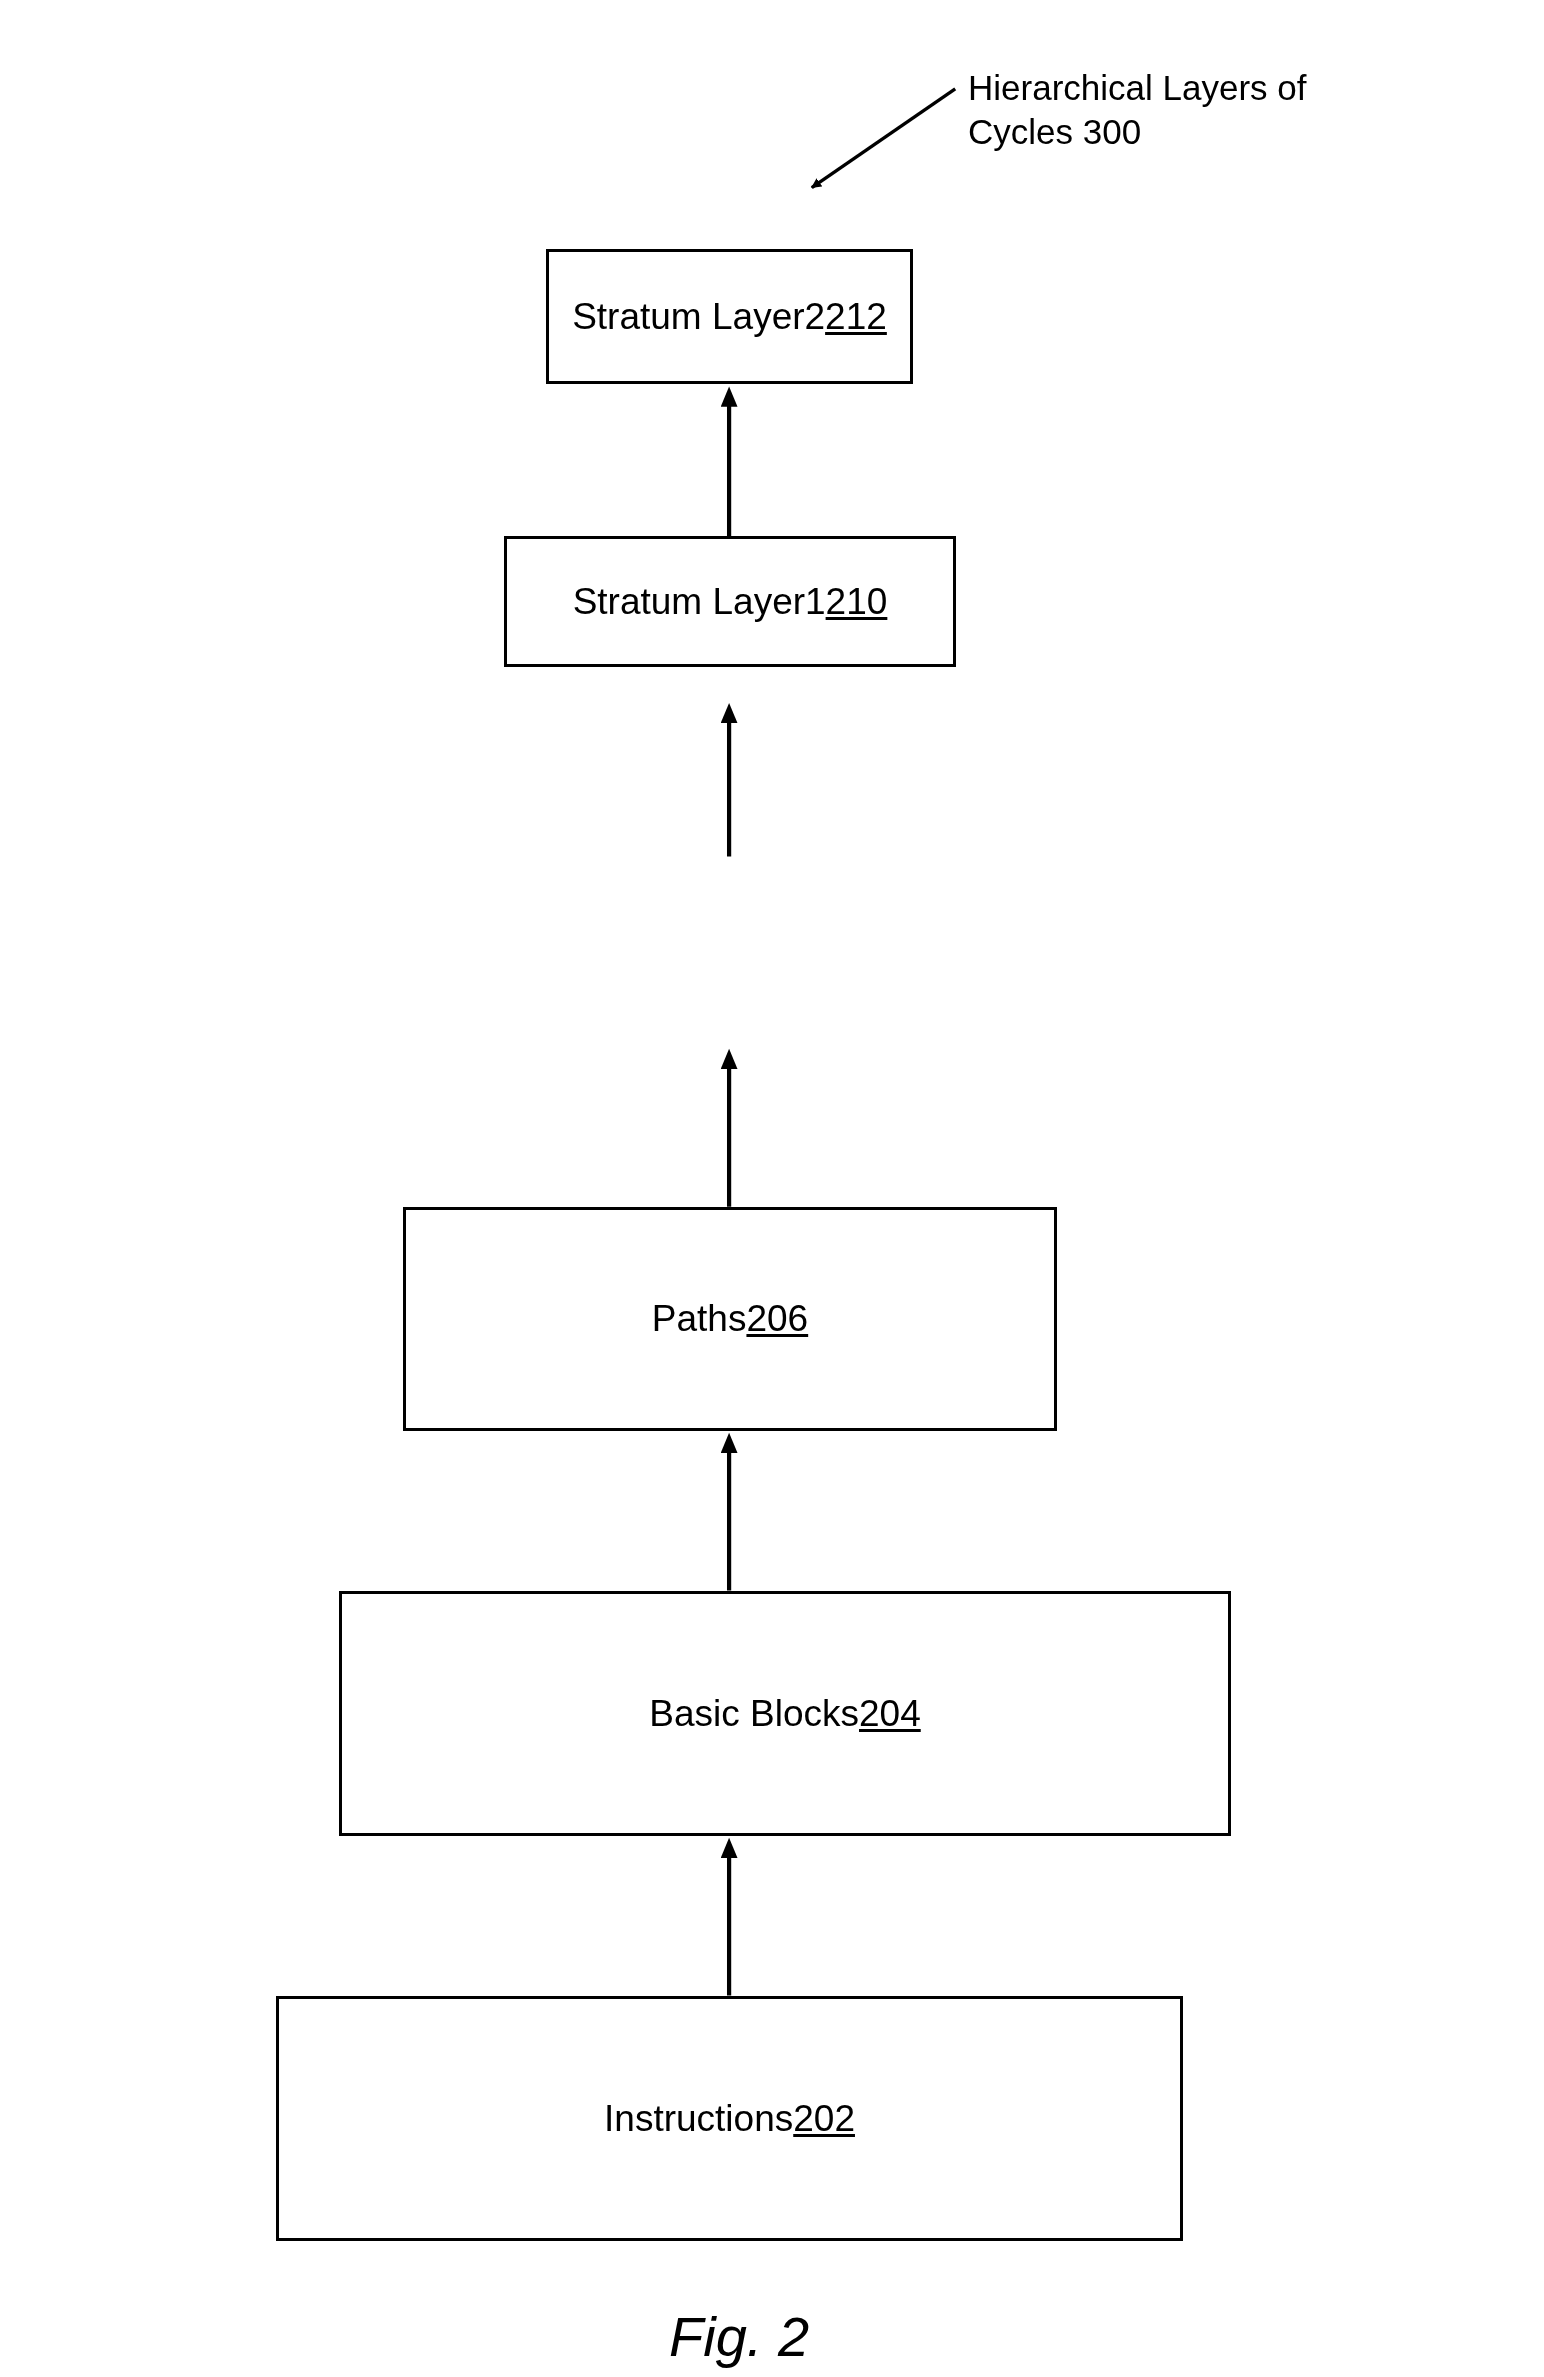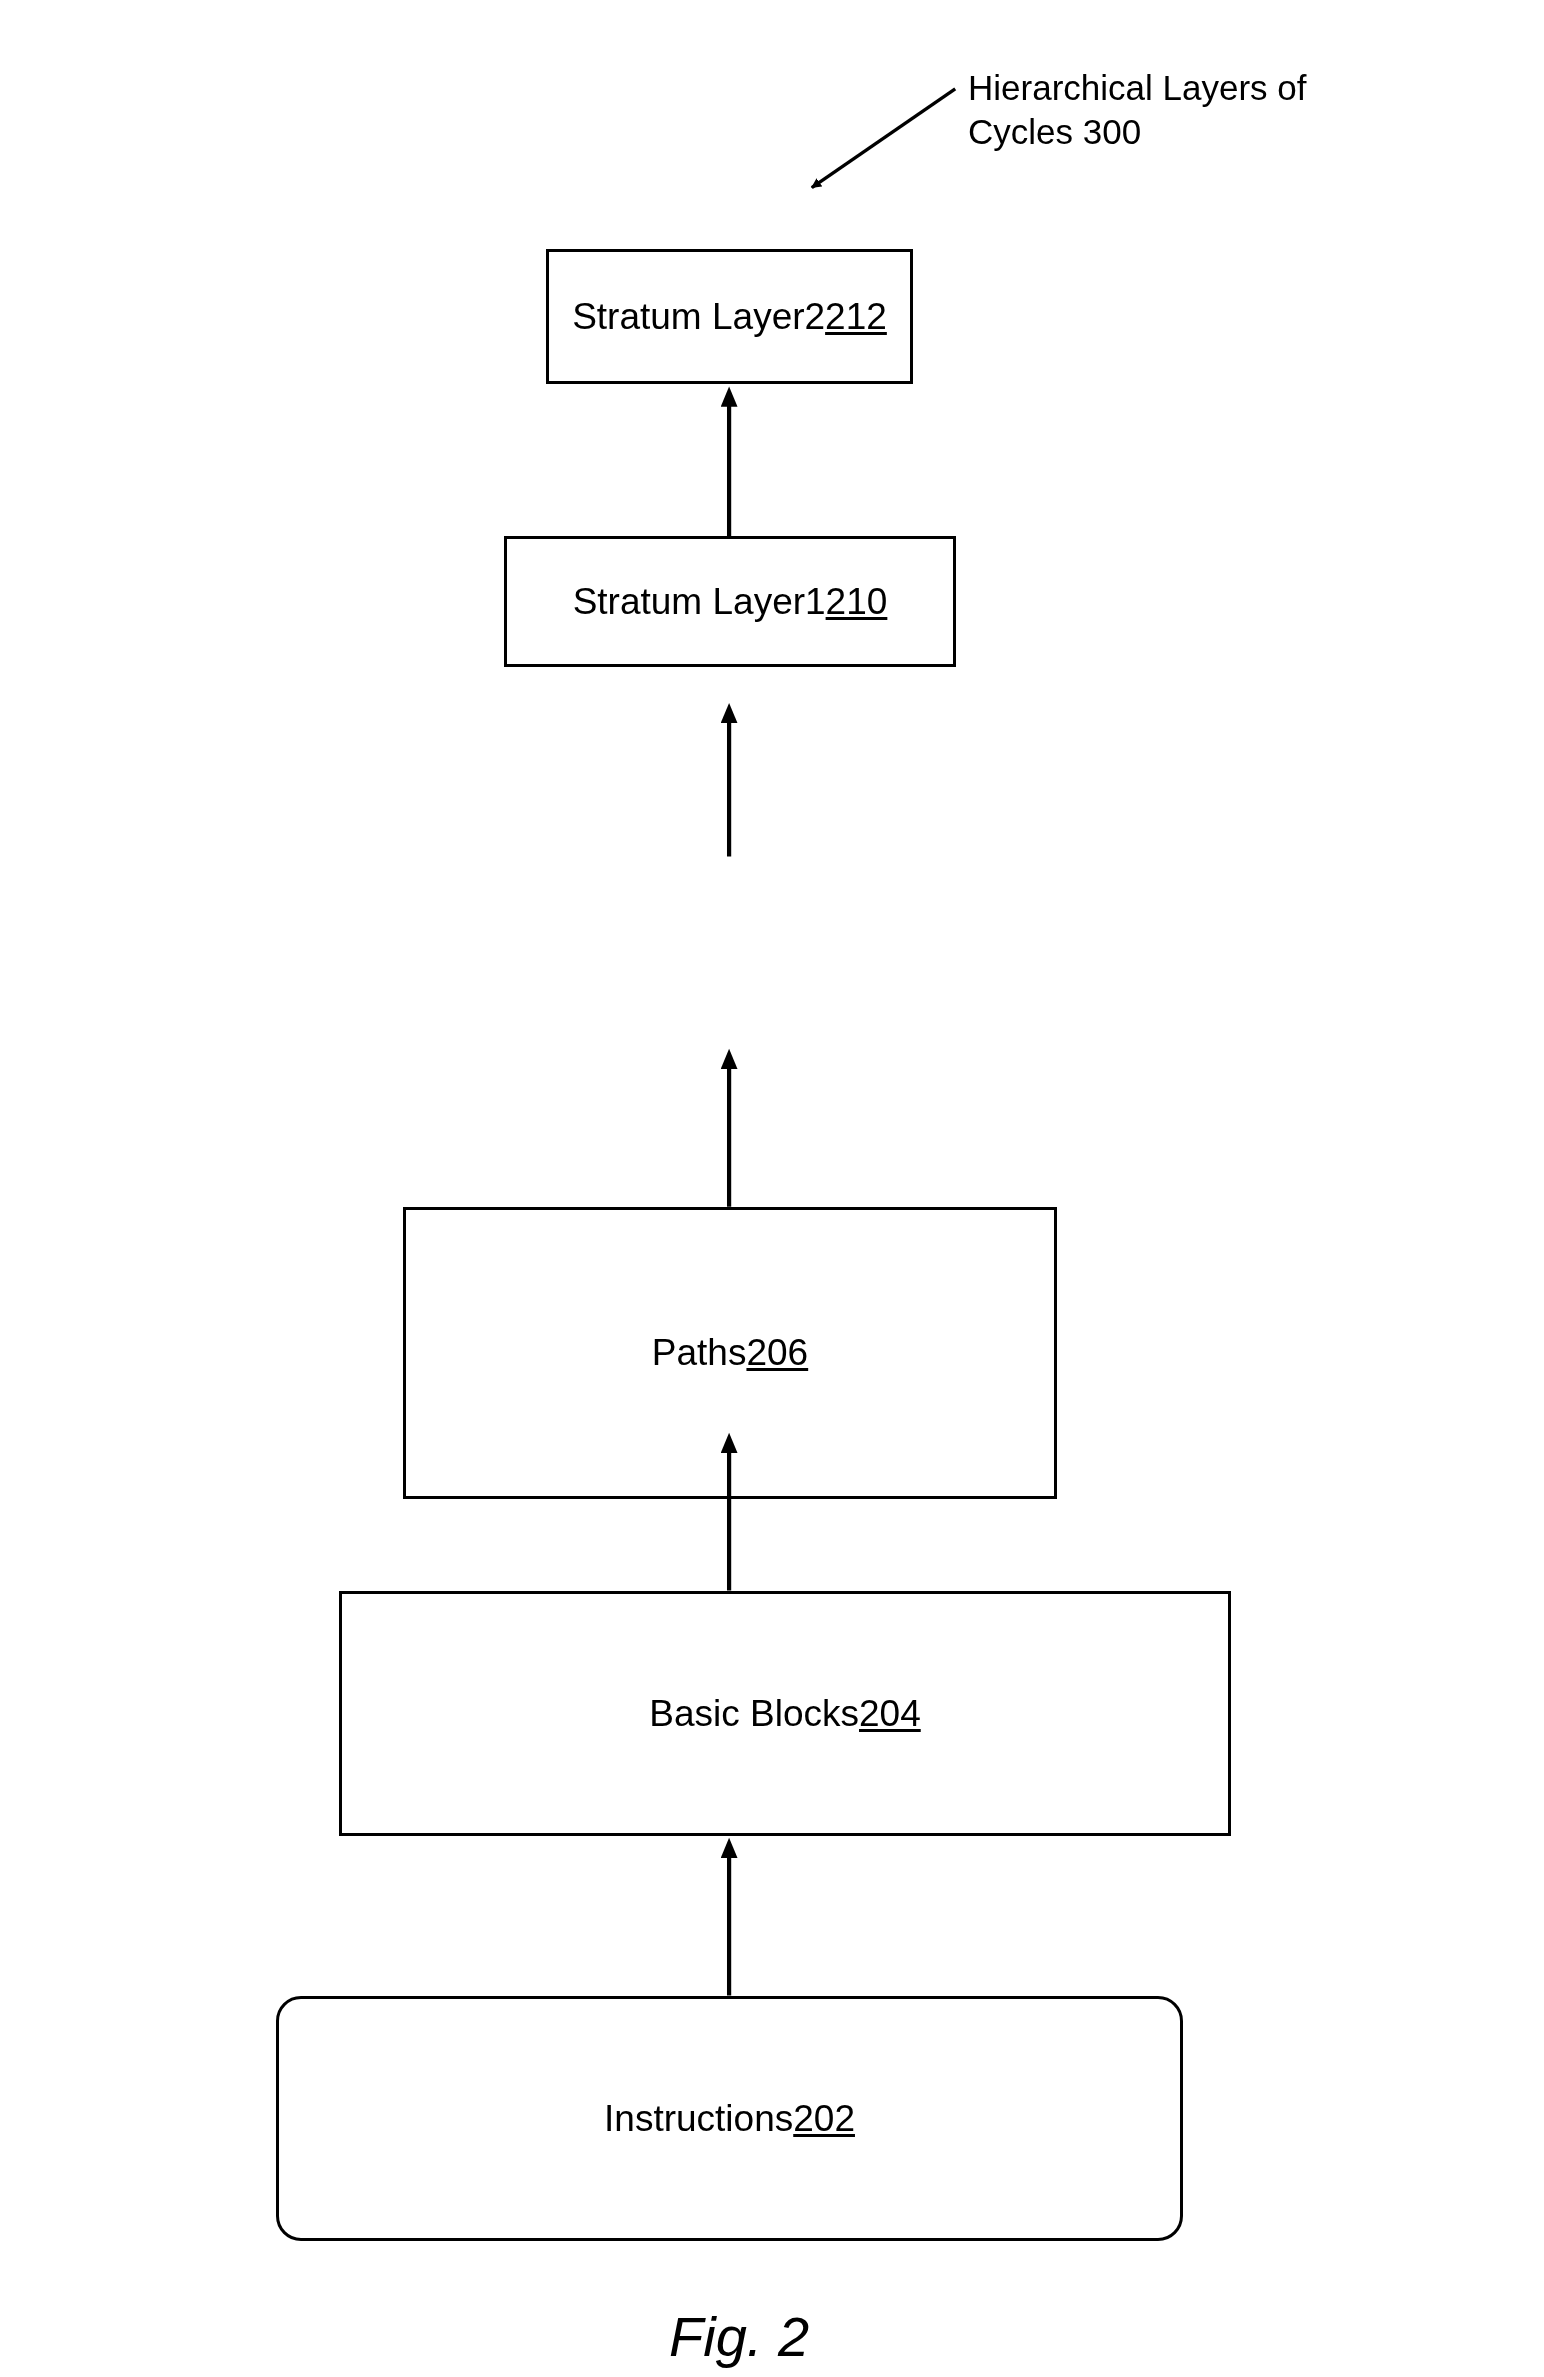--- a/index.html
+++ b/index.html
@@ -106,21 +106,21 @@
 
   <svg class="arrow-svg" style="left:0; top:0;" width="1544" height="2377" viewBox="0 0 1830 2817">
     <defs>
       <marker id="ahead3" markerWidth="26" markerHeight="26" refX="12" refY="10" orient="auto" markerUnits="userSpaceOnUse">
         <polygon points="0,0 24,10 0,20" fill="#000"></polygon>
       </marker>
     </defs>
     <line x1="812" y1="1430" x2="812" y2="1255" stroke="#000" stroke-width="5" marker-end="url(#ahead3)"></line>
   </svg>
 
-  <div class="box" style="left:359px; top:1207px; width:654px; height:292px;">
+  <div class="box" style="left:359px; top:1207px; width:654px; height:224px;">
     <span class="title">Paths</span>
     <span class="ref">206</span>
   </div>
 
   <svg class="arrow-svg" style="left:0; top:0;" width="1544" height="2377" viewBox="0 0 1830 2817">
     <defs>
       <marker id="ahead4" markerWidth="26" markerHeight="26" refX="12" refY="10" orient="auto" markerUnits="userSpaceOnUse">
         <polygon points="0,0 24,10 0,20" fill="#000"></polygon>
       </marker>
     </defs>
@@ -134,21 +134,21 @@
 
   <svg class="arrow-svg" style="left:0; top:0;" width="1544" height="2377" viewBox="0 0 1830 2817">
     <defs>
       <marker id="ahead5" markerWidth="26" markerHeight="26" refX="12" refY="10" orient="auto" markerUnits="userSpaceOnUse">
         <polygon points="0,0 24,10 0,20" fill="#000"></polygon>
       </marker>
     </defs>
     <line x1="812" y1="2365" x2="812" y2="2190" stroke="#000" stroke-width="5" marker-end="url(#ahead5)"></line>
   </svg>
 
-  <div class="box" style="left:232px; top:1996px; width:907px; height:245px;border-radius:25px;">
+  <div class="box" style="left:232px; top:1996px; width:907px; height:245px;">
     <span class="title">Instructions</span>
     <span class="ref">202</span>
   </div>
 
   <div class="figcap" style="left:625px; top:2304px;">Fig. 2</div>
 
 </div>
 
 
 </body></html>

